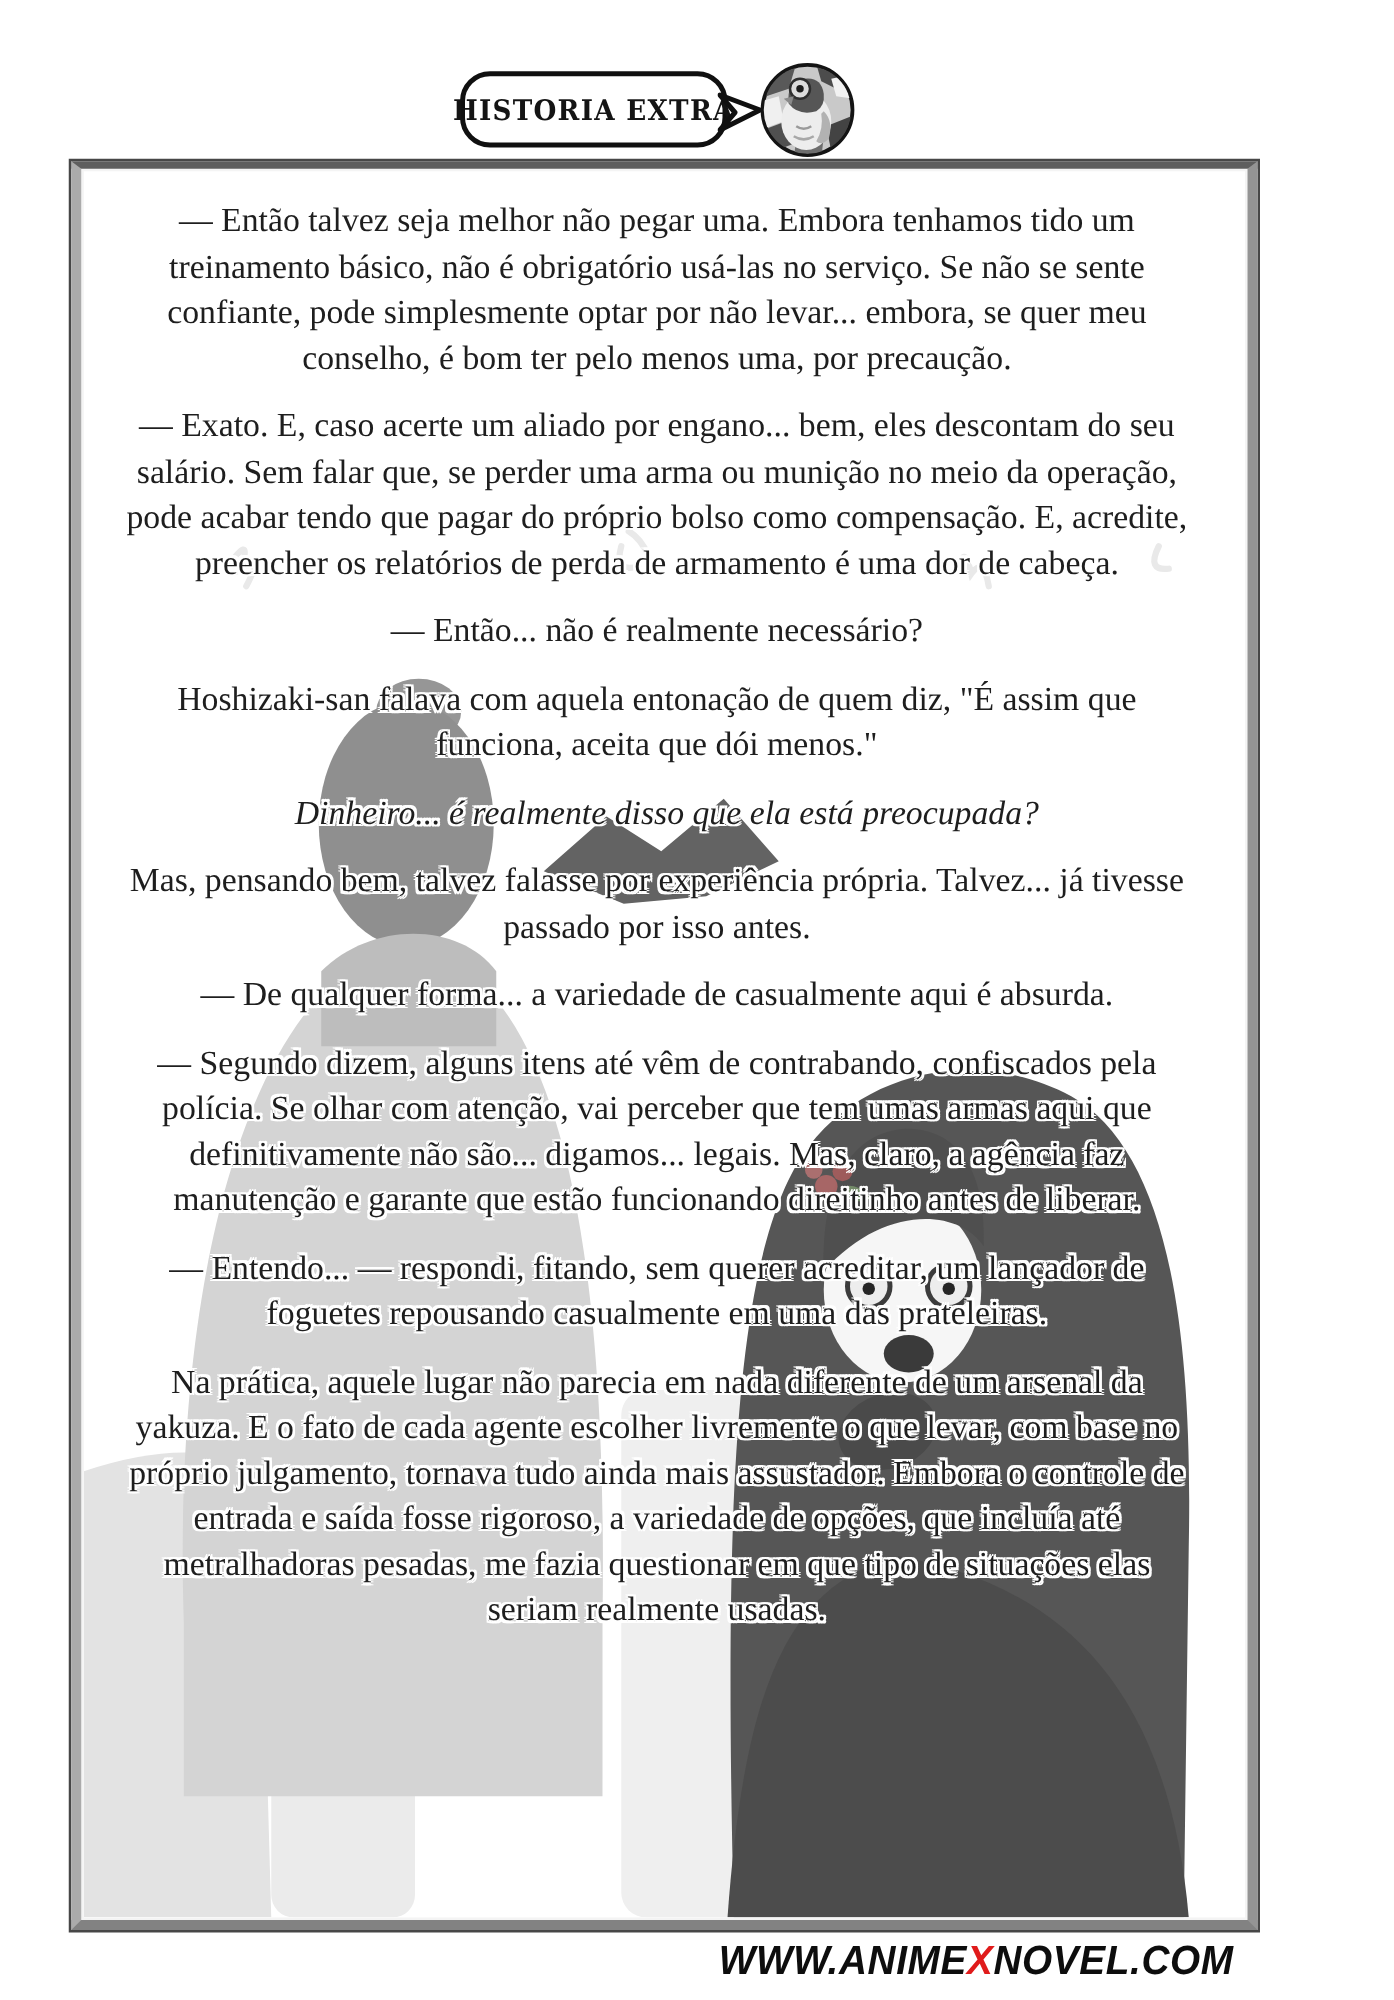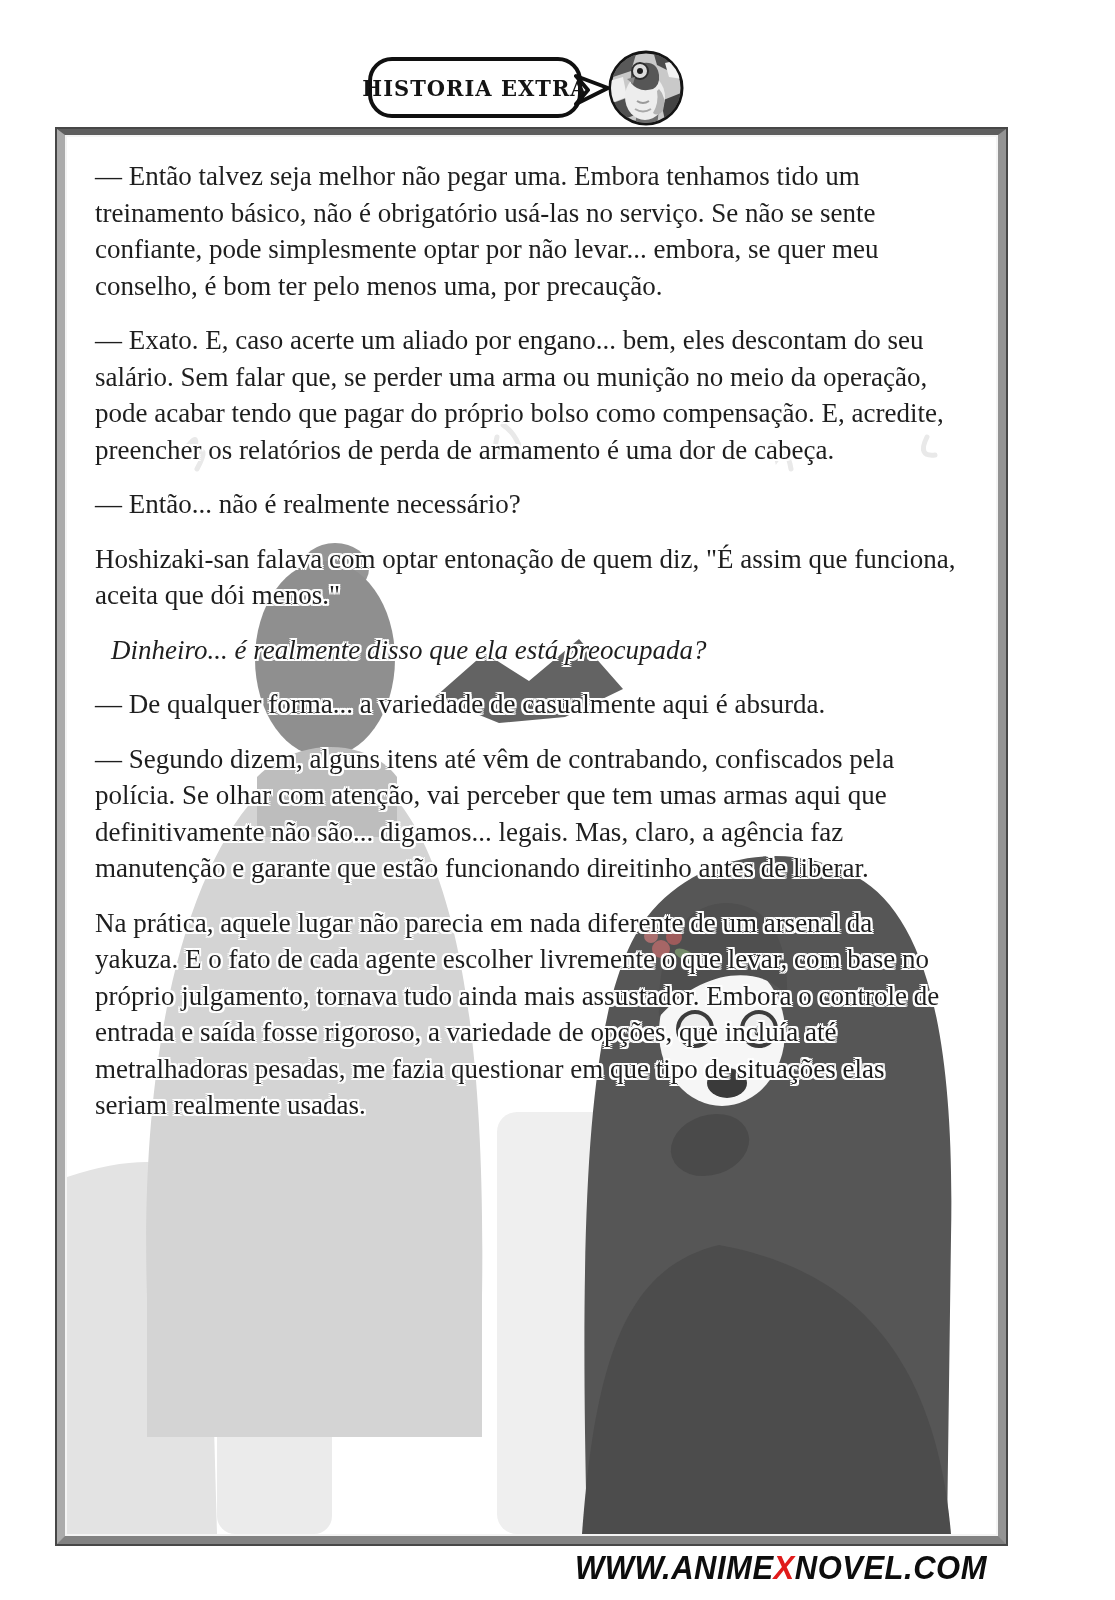--- a/index.html
+++ b/index.html
@@ -92,21 +92,21 @@
         <circle cx="33" cy="22" r="8" fill="#dcdcdc" stroke="#2e2e2e" stroke-width="2"></circle>
         <circle cx="33" cy="22" r="3" fill="#1d1d1d"></circle>
         <polygon points="20,30 28,28 26,35" fill="#8a8a8a"></polygon>
         <path d="M 52 40 Q 60 48 56 62 Q 50 68 46 64 Q 52 54 50 42 Z" fill="#b2b2b2"></path>
         <path d="M 30 52 q 6 4 12 0" stroke="#9a9a9a" stroke-width="2" fill="none"></path>
         <path d="M 28 60 q 8 5 16 0" stroke="#a8a8a8" stroke-width="2" fill="none"></path>
       </g>
     </svg>
   </div>
 
-  <div id="content-frame" style="border-color: rgb(71, 71, 71);">
+  <div id="content-frame" style="border-color: rgb(71, 71, 71); text-align: center;">
     <div id="frame-content">
 
       <svg id="background-art" viewBox="0 0 929 1397" preserveAspectRatio="none">
 
         <g stroke="#e9e9e9" stroke-width="5" fill="none" stroke-linecap="round">
           <path d="M 120 310 q 14 -18 6 8 q 18 -12 4 14"></path>
           <path d="M 430 300 q -6 22 14 16 M 436 288 q 10 6 16 20"></path>
           <path d="M 700 320 q 4 -24 10 2 q 10 -14 14 10"></path>
           <path d="M 860 300 q -10 20 8 18"></path>
         </g>
@@ -146,24 +146,26 @@
             <circle cx="584" cy="799" r="7" fill="#c07676"></circle>
             <ellipse cx="618" cy="818" rx="11" ry="5" fill="#7e9a70" transform="rotate(24 618 818)"></ellipse>
           </g>
         </g>
       </svg>
 
       <div id="body-text" style="color: rgb(30, 30, 30);">
           <p>— Então talvez seja melhor não pegar uma. Embora tenhamos tido um treinamento básico, não é obrigatório usá-las no serviço. Se não se sente confiante, pode simplesmente optar por não levar... embora, se quer meu conselho, é bom ter pelo menos uma, por pre­caução.</p>
           <p>— Exato. E, caso acerte um aliado por engano... bem, eles descon­tam do seu salário. Sem falar que, se perder uma arma ou munição no meio da operação, pode acabar tendo que pagar do próprio bolso como compensação. E, acredite, preencher os relatórios de perda de armamento é uma dor de cabeça.</p>
           <p>— Então... não é realmente necessário?</p>
-          <p>Hoshizaki-san falava com optar entonação de quem diz, "É assim que funciona, aceita que dói menos."</p>
+          <p>Hoshizaki-san falava com aquela entonação de quem diz, "É assim que funciona, aceita que dói menos."</p>
           <p class="italic">Dinheiro... é realmente disso que ela está preocupada?</p>
+          <p>Mas, pensando bem, talvez falasse por experiência própria. Talvez... já tivesse passado por isso antes.</p>
           <p>— De qualquer forma... a variedade de casualmente aqui é absur­da.</p>
           <p>— Segundo dizem, alguns itens até vêm de contrabando, confiscados pela polícia. Se olhar com atenção, vai perceber que tem umas armas aqui que definitivamente não são... digamos... legais. Mas, claro, a agência faz manutenção e garante que estão funcionando direitinho antes de liberar.</p>
+          <p>— Entendo... — respondi, fitando, sem querer acreditar, um lançador de foguetes repousando casualmente em uma das pratelei­ras.</p>
           <p>Na prática, aquele lugar não parecia em nada diferente de um arse­nal da yakuza. E o fato de cada agente escolher livremente o que levar, com base no próprio julgamento, tornava tudo ainda mais as­sustador. Embora o controle de entrada e saída fosse rigoroso, a variedade de opções, que incluía até metralhadoras pesadas, me fazia questionar em que tipo de situações elas seriam realmente usadas.</p>
         </div>
     </div>
     <div id="frame-bevel"></div>
   </div>
 
   <div id="footer-watermark" style="color: rgb(13, 13, 13);">
     <span>WWW.ANIME</span><span style="color: rgb(224, 27, 27);">X</span><span>NOVEL.COM</span>
   </div>
 

